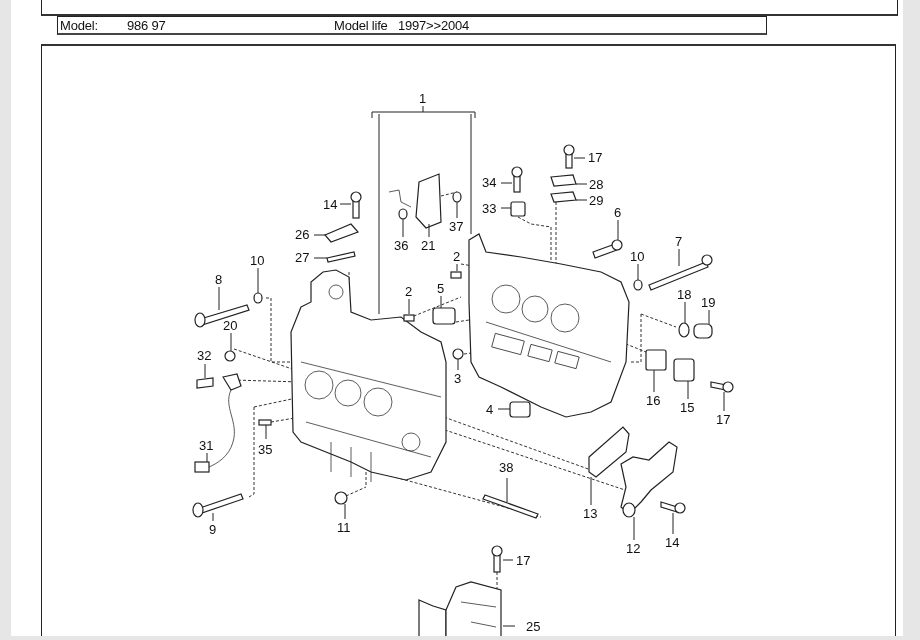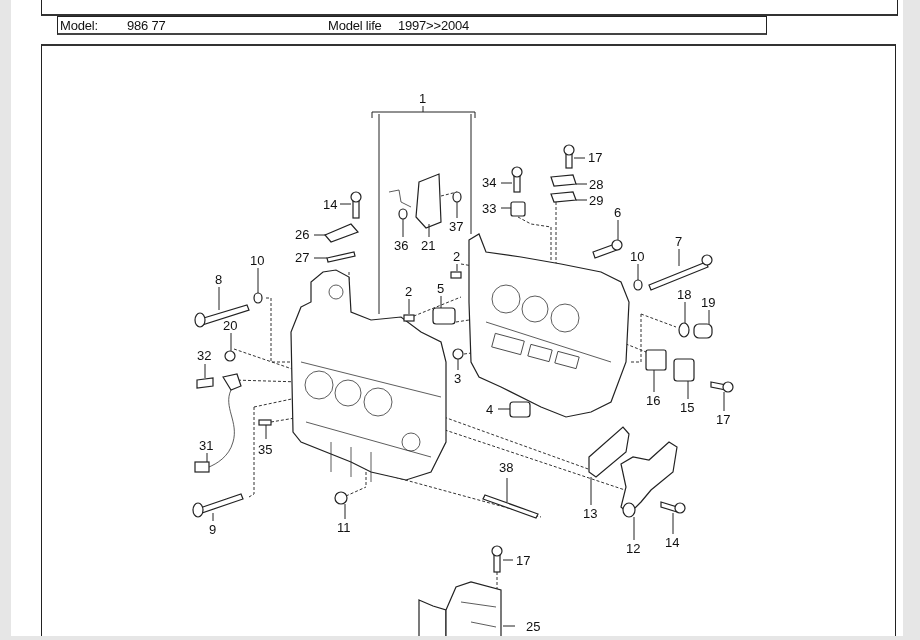--- a/index.html
+++ b/index.html
@@ -45,22 +45,22 @@
 <body>
 
 <div class="scroll-strip" style="left:0"></div>
 <div class="scroll-strip" style="left:903px; width:17px"></div>
 
 <div class="page">
   <div class="top-box"></div>
 
   <div class="model-bar">
     <span style="left:2px">Model:</span>
-    <span style="left:69px">986 77</span>
-    <span style="left:270px">Model life</span>
+    <span style="left:69px">986 97</span>
+    <span style="left:276px">Model life</span>
     <span style="left:340px">1997&gt;&gt;2004</span>
   </div>
 
   <div class="diagram-frame">
     <svg id="diagram" width="855" height="600" viewBox="41 44 855 600">
 
       <g>
         <path class="leader" d="M371 116 L371 110 L474 110 L474 116"></path>
         <line class="leader" x1="422" y1="104" x2="422" y2="110"></line>
         <line class="leader" x1="378" y1="112" x2="378" y2="312"></line>

